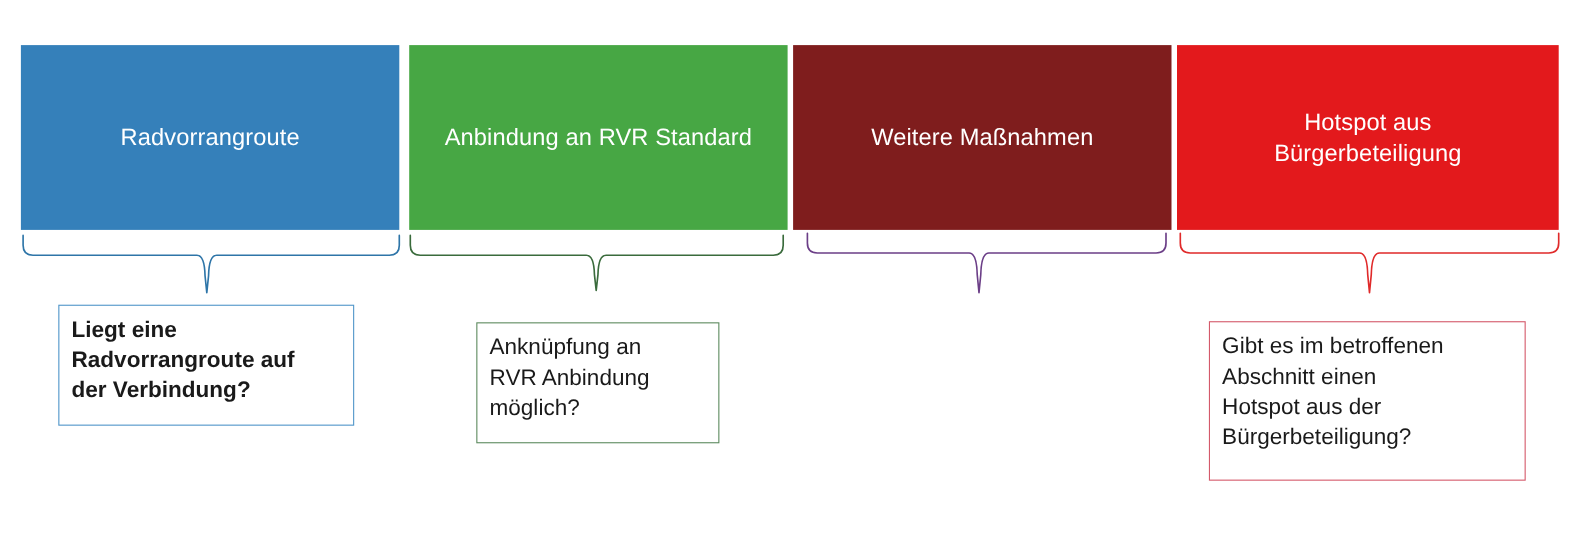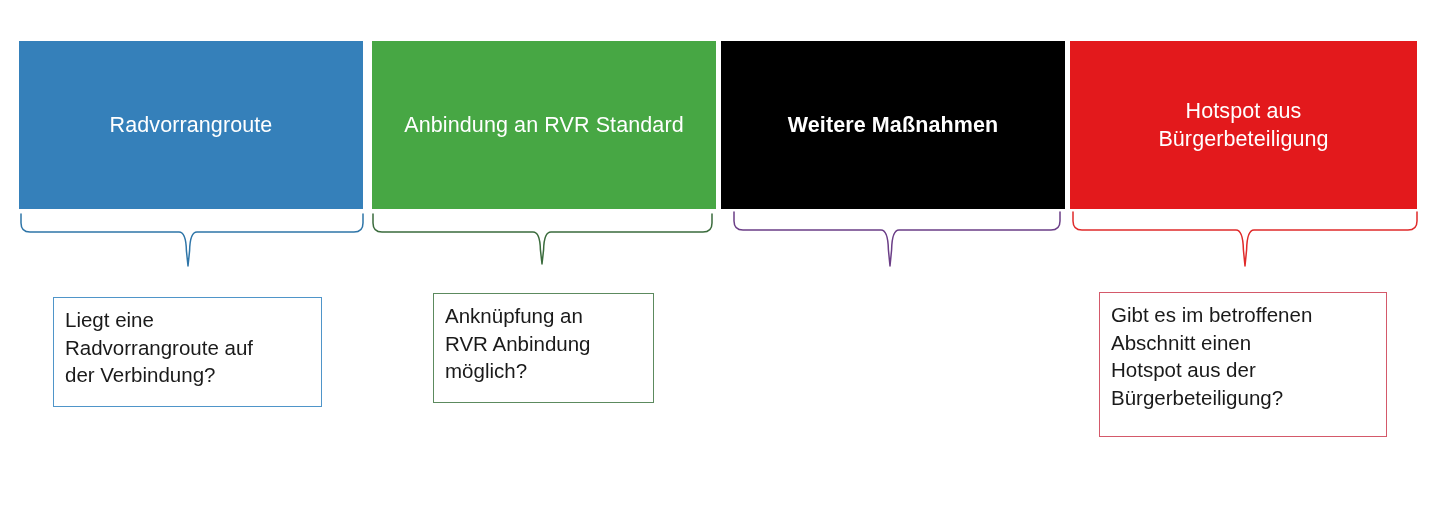--- a/index.html
+++ b/index.html
@@ -85,41 +85,41 @@
   <div class="header-band">
 
     <div class="hdr" id="hdr0" style="left: 0px; width: 344px; background: rgb(53, 128, 186);">
       <span class="hdr-label">Radvorrangroute</span>
     </div>
 
     <div class="hdr" id="hdr1" style="left: 353px; width: 344px; background: rgb(71, 167, 68);">
       <span class="hdr-label">Anbindung an RVR Standard</span>
     </div>
 
-    <div class="hdr" id="hdr2" style="left: 702px; width: 344px; background: #000000; font-weight: bold;">
+    <div class="hdr" id="hdr2" style="left: 702px; width: 344px; background: #7f1d1d;">
       <span class="hdr-label">Weitere Maßnahmen</span>
     </div>
 
     <div class="hdr" id="hdr3" style="left: 1051px; width: 347px; background: rgb(227, 25, 28);">
       <span class="hdr-label">Hotspot aus
 Bürgerbeteiligung</span>
     </div>
 
   </div>
 
   <svg class="brace-layer" viewBox="0 0 1440 508" width="1440" height="508" xmlns="http://www.w3.org/2000/svg">
     <g id="braces">
         <path d="M 21 214 L 21 223 Q 21 232 30 232 L 179 232 Q 186 232 186.4 250.7 L 188 266 L 189.6 250.7 Q 190 232 197 232 L 354 232 Q 363 232 363 223 L 363 214" fill="none" stroke="#2E75A8" stroke-width="1.5" stroke-linecap="round" stroke-linejoin="round"></path>
         <path d="M 373 214 L 373 223 Q 373 232 382 232 L 533 232 Q 540 232 540.4 249.6 L 542 264 L 543.6 249.6 Q 544 232 551 232 L 703 232 Q 712 232 712 223 L 712 214" fill="none" stroke="#3A6B3C" stroke-width="1.5" stroke-linecap="round" stroke-linejoin="round"></path>
         <path d="M 734 212 L 734 221 Q 734 230 743 230 L 881 230 Q 888 230 888.4 249.8 L 890 266 L 891.6 249.8 Q 892 230 899 230 L 1051 230 Q 1060 230 1060 221 L 1060 212" fill="none" stroke="#6B3E87" stroke-width="1.5" stroke-linecap="round" stroke-linejoin="round"></path>
         <path d="M 1073 212 L 1073 221 Q 1073 230 1082 230 L 1236 230 Q 1243 230 1243.4 249.8 L 1245 266 L 1246.6 249.8 Q 1247 230 1254 230 L 1408 230 Q 1417 230 1417 221 L 1417 212" fill="none" stroke="#E02A2A" stroke-width="1.5" stroke-linecap="round" stroke-linejoin="round"></path>
       </g>
   </svg>
 
-  <div class="qbox" id="qbox0" style="left: 53px; top: 297px; width: 269px; height: 110px; border-color: rgb(79, 149, 201);">
+  <div class="qbox" id="qbox0" style="left: 53px; top: 277px; width: 269px; height: 110px; border-color: rgb(79, 149, 201); font-weight: bold;">
     <span class="qbox-text">Liegt eine
 Radvorrangroute auf
 der Verbindung?</span>
   </div>
 
   <div class="qbox" id="qbox1" style="left: 433px; top: 293px; width: 221px; height: 110px; border-color: rgb(92, 138, 94);">
     <span class="qbox-text">Anknüpfung an
 RVR Anbindung
 möglich?</span>
   </div>

